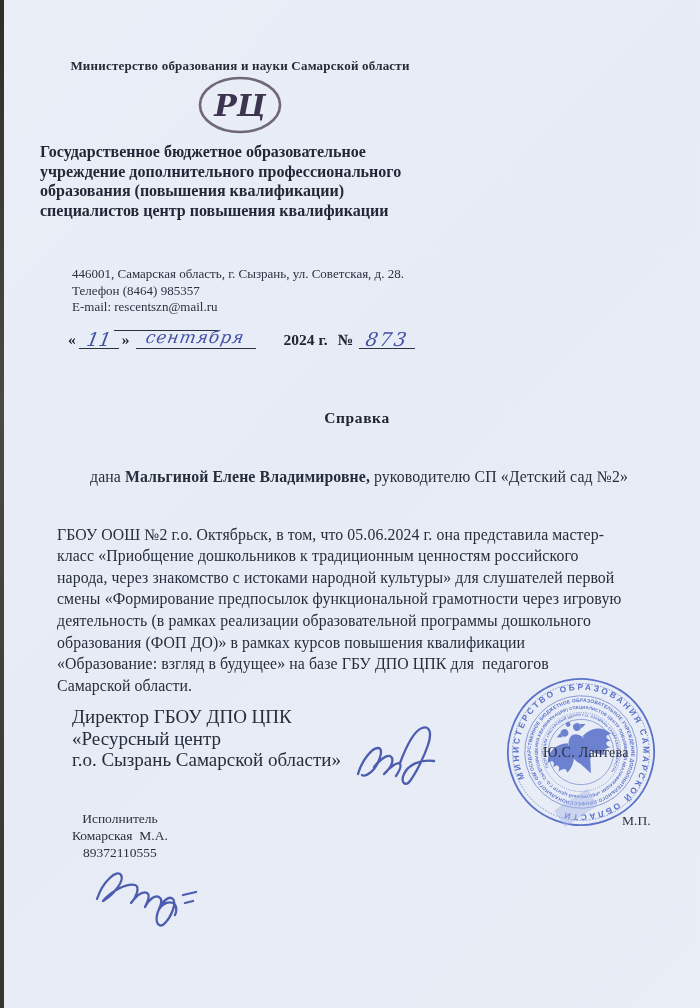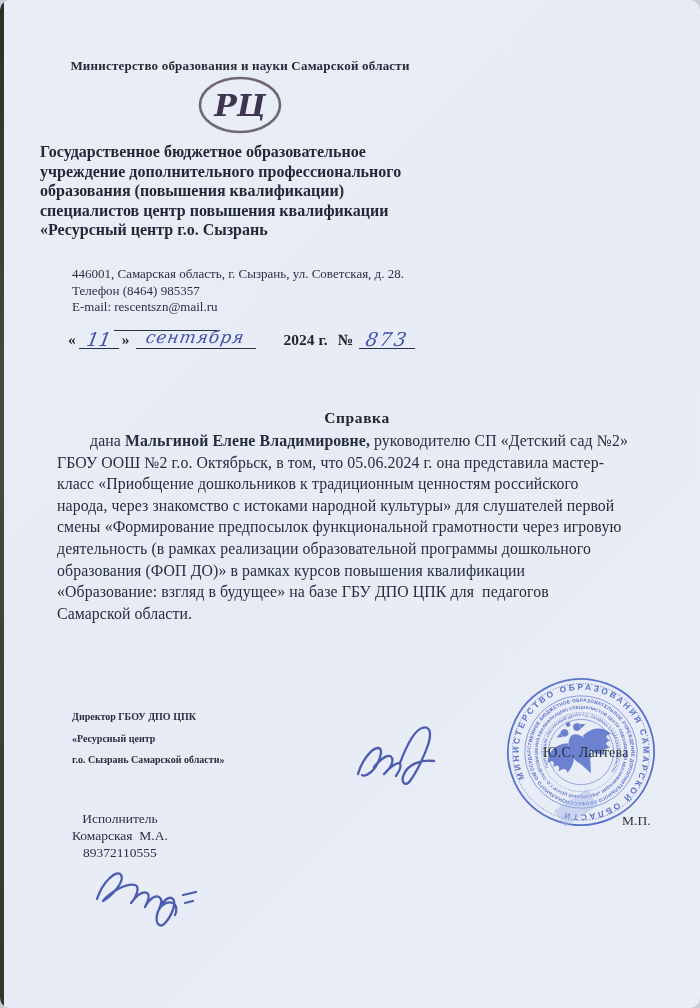--- a/index.html
+++ b/index.html
@@ -4,21 +4,20 @@
 <style>
   html,body{margin:0;padding:0;background:#c9ccd4;}
   .page{
     position:relative;
     width:700px;height:1008px;
     margin:0 auto;
     background:linear-gradient(135deg,#eaeef7 0%,#e6ebf5 45%,#e9edf6 100%);
     overflow:hidden;
     font-family:"Liberation Serif", serif;
     color:#232a36;
-    border-radius:10px;
   }
   .edge-left{position:absolute;left:0;top:0;width:4px;height:1008px;
     background:linear-gradient(180deg,#2e2e27,#4a4a40 40%,#35352c);}
   .ministry{position:absolute;left:40px;top:58px;width:400px;
     text-align:center;font-weight:bold;font-size:13px;color:#252b38;letter-spacing:.2px;}
   .logo-wrap{position:absolute;left:40px;top:74px;width:400px;display:flex;justify-content:center;}
   .org-block{position:absolute;left:40px;top:142px;width:400px;text-align:left;
     font-weight:bold;font-size:16px;line-height:19.5px;color:#222836;}
   .address-block{position:absolute;left:72px;top:266px;font-size:13px;line-height:16.5px;color:#2a3140;}
   .email-underline{border-bottom:1px solid #2a3140;padding-bottom:16px;}
@@ -32,24 +31,24 @@
     color:#4050a5;display:inline-block;transform:skewX(-10deg);}
   .hand-day{font-size:19px;position:relative;top:2px;}
   .hand-month{font-size:17px;position:relative;top:1px;letter-spacing:1px;}
   .hand-num{font-size:19px;position:relative;top:2px;letter-spacing:2px;}
   .printed-year{margin-left:20px;}
   .printed-num{margin-left:10px;}
   .doc-title{position:absolute;left:57px;top:409px;width:600px;text-align:center;
     font-weight:bold;font-size:15.5px;letter-spacing:.6px;color:#20262f;}
   .body-block{position:absolute;left:57px;top:430px;width:615px;
     font-size:15.8px;line-height:21.6px;color:#262d3b;letter-spacing:.1px;}
-  .body-block > div{white-space:pre-wrap;}
+  .body-block > div{white-space:pre-wrap;margin-top:36px;}
   .indent{padding-left:33px;}
   .bold-name{font-weight:bold;}
-  .director-block{position:absolute;left:72px;top:706px;font-size:10px;line-height:21.5px;color:#262d3b;font-weight:bold;}
+  .director-block{position:absolute;left:72px;top:706px;font-size:19px;line-height:21.5px;color:#262d3b;}
   .sig-director{position:absolute;left:350px;top:722px;}
   .stamp{position:absolute;left:505px;top:676px;width:152px;height:152px;}
   .signer-name{position:absolute;left:543px;top:745px;font-size:14px;color:#2a2f38;letter-spacing:.3px;}
   .mp-label{position:absolute;left:622px;top:789px;font-size:13.5px;color:#2e333d;margin-top:24px;}
   .executor-block{position:absolute;left:72px;top:810px;font-size:13.5px;line-height:17px;color:#2a3140;text-align:center;}
   .executor-block > div{white-space:pre-wrap;}
   .sig-executor{position:absolute;left:85px;top:857px;}
   .sig-stroke{fill:none;stroke:#4c5cae;stroke-width:2.3;stroke-linecap:round;stroke-linejoin:round;}
   .stamp-text{font-family:"Liberation Sans", sans-serif;font-weight:bold;fill:#4f68c6;}
   .logo-letters{font-family:"DejaVu Serif", serif;font-style:italic;font-weight:bold;fill:#3d3450;}
@@ -67,21 +66,20 @@
       <ellipse cx="44" cy="31" rx="40" ry="27" fill="none" stroke="#5a4f63" stroke-width="2.6" opacity="0.85"></ellipse>
       <text x="44" y="42" text-anchor="middle" font-size="30" class="logo-letters">РЦ</text>
     </svg>
   </div>
 
   <div class="org-block">
       <div>Государственное бюджетное образовательное</div>
       <div>учреждение дополнительного профессионального</div>
       <div>образования (повышения квалификации)</div>
       <div>специалистов центр повышения квалификации</div>
-      <div>«Ресурсный центр г.о. Сызрань</div>
     </div>
 
   <div class="address-block">
     <div>
         <div>446001, Самарская область, г. Сызрань, ул. Советская, д. 28.</div>
         <div>Телефон (8464) 985357</div>
       </div>
     <div><span>E-mail: </span><span class="email-underline">rescentszn@mail.ru</span></div>
   </div>
 

